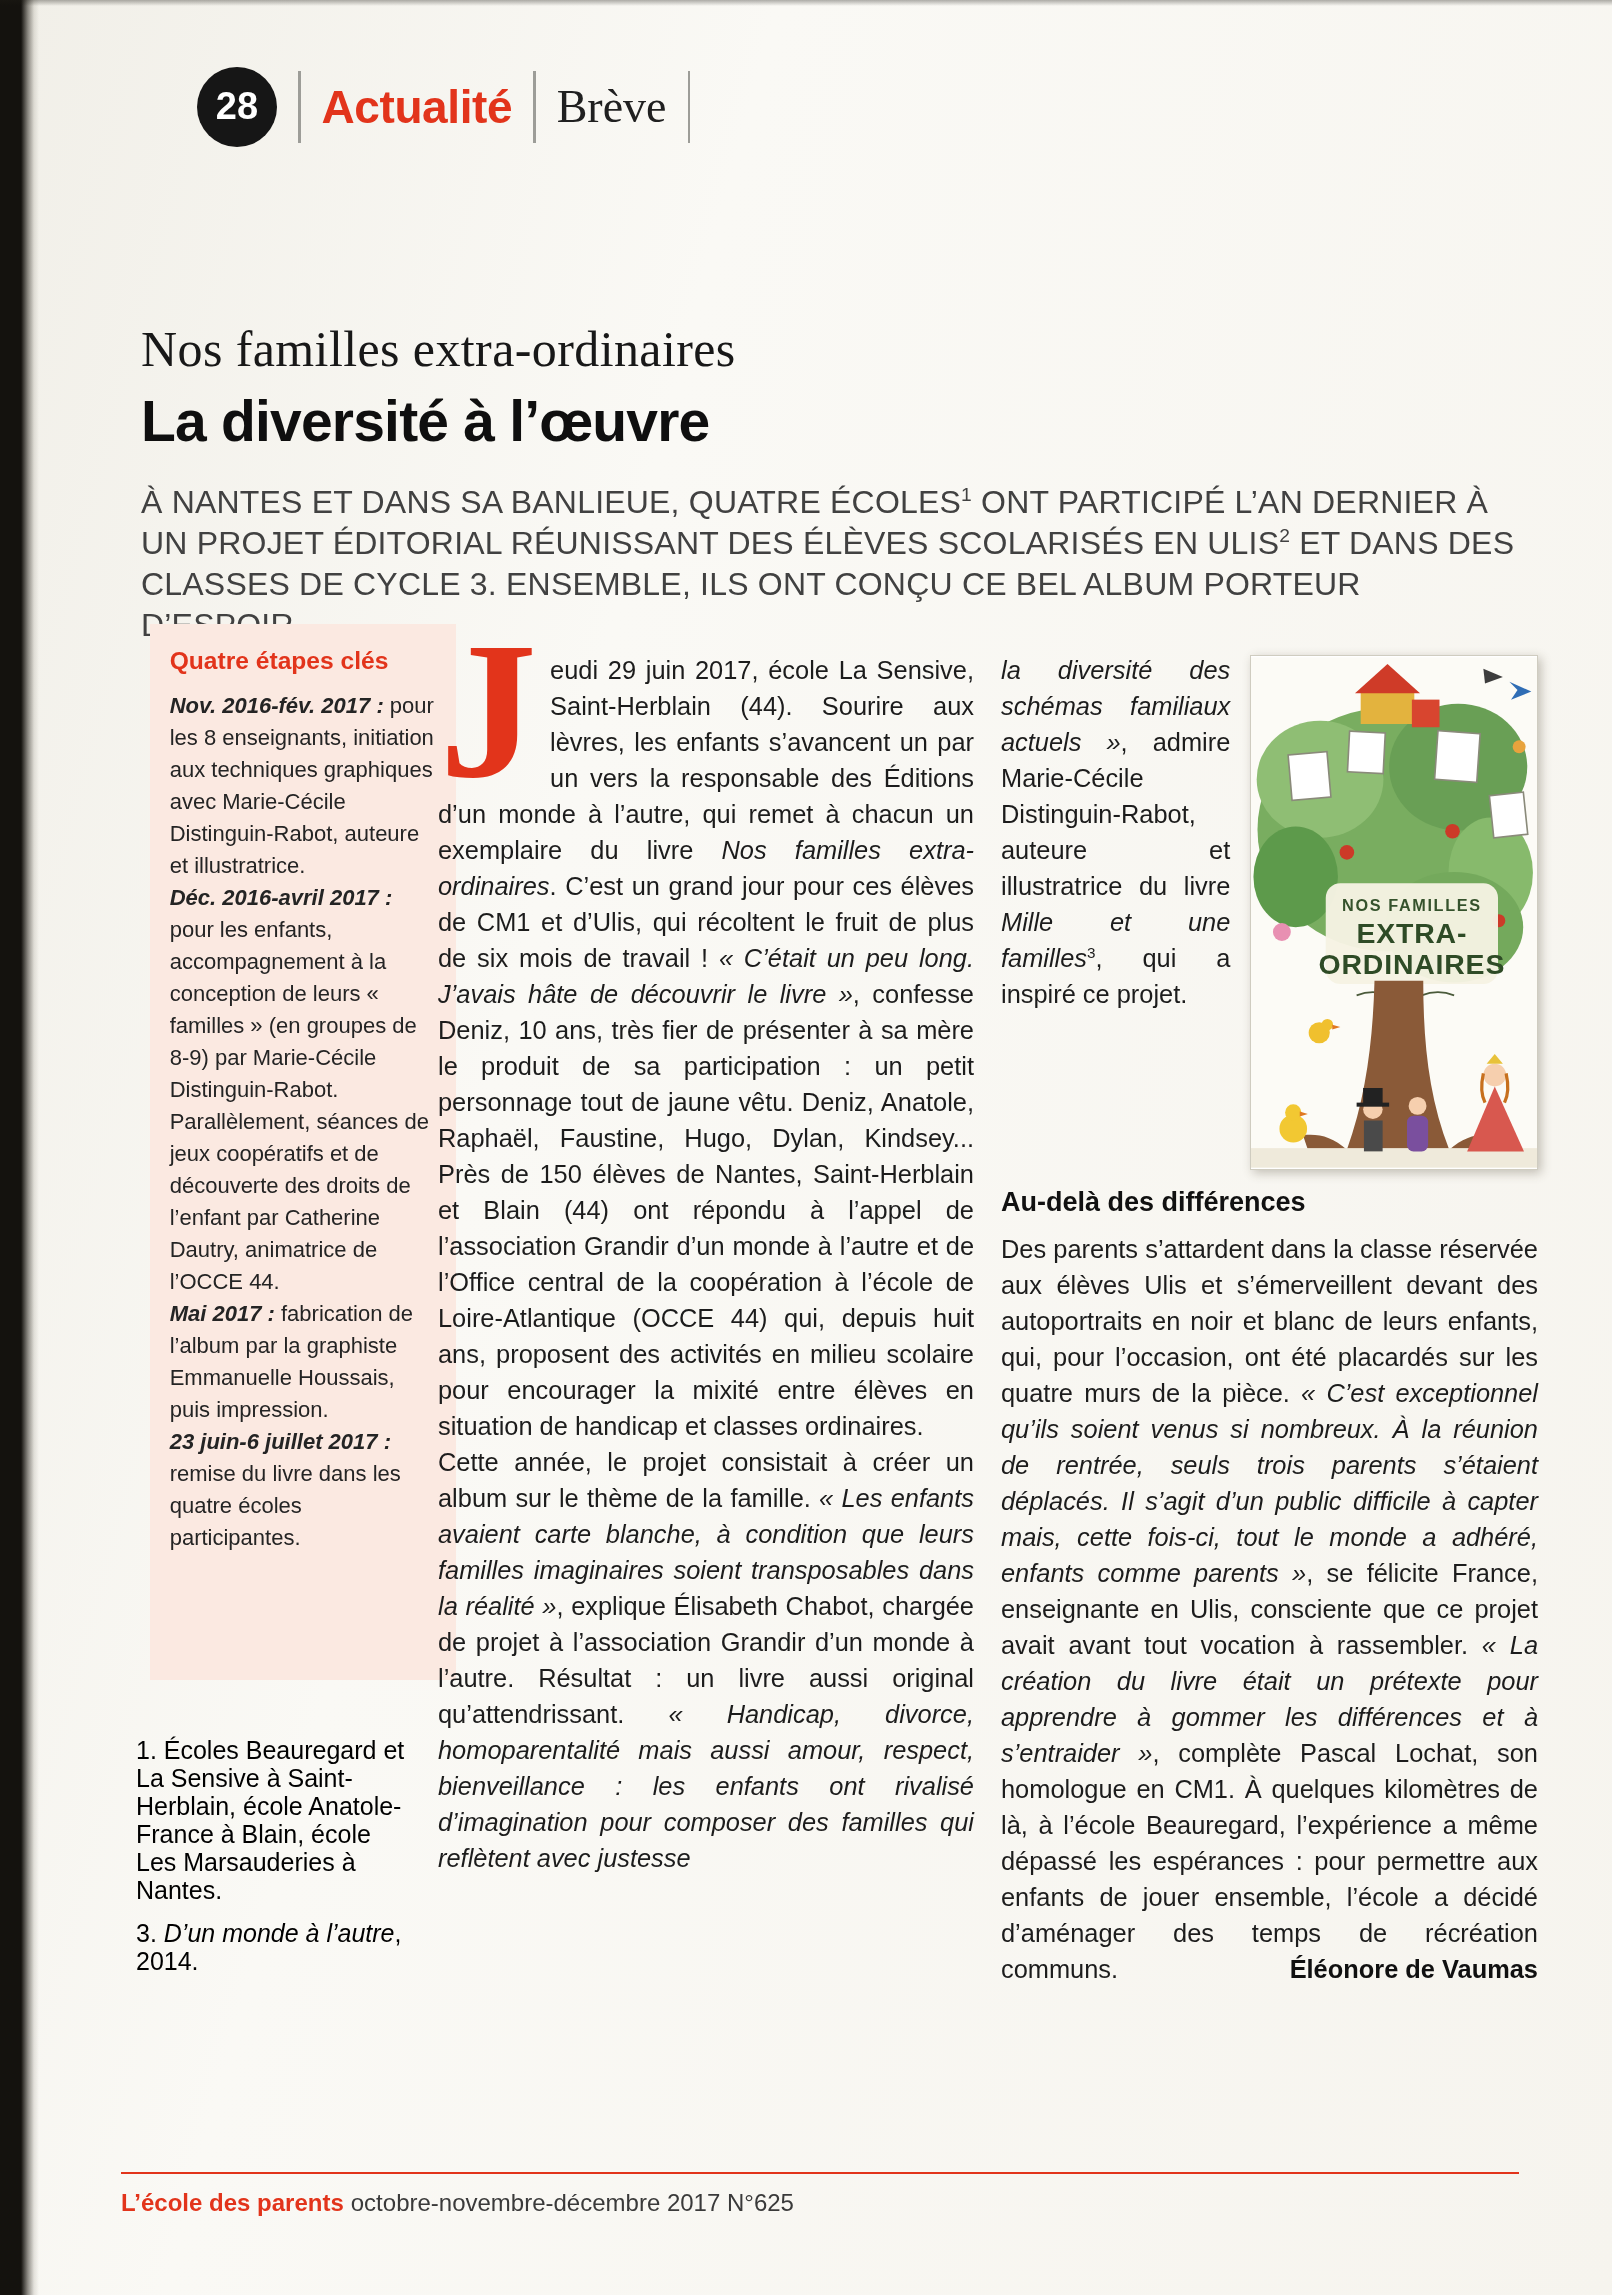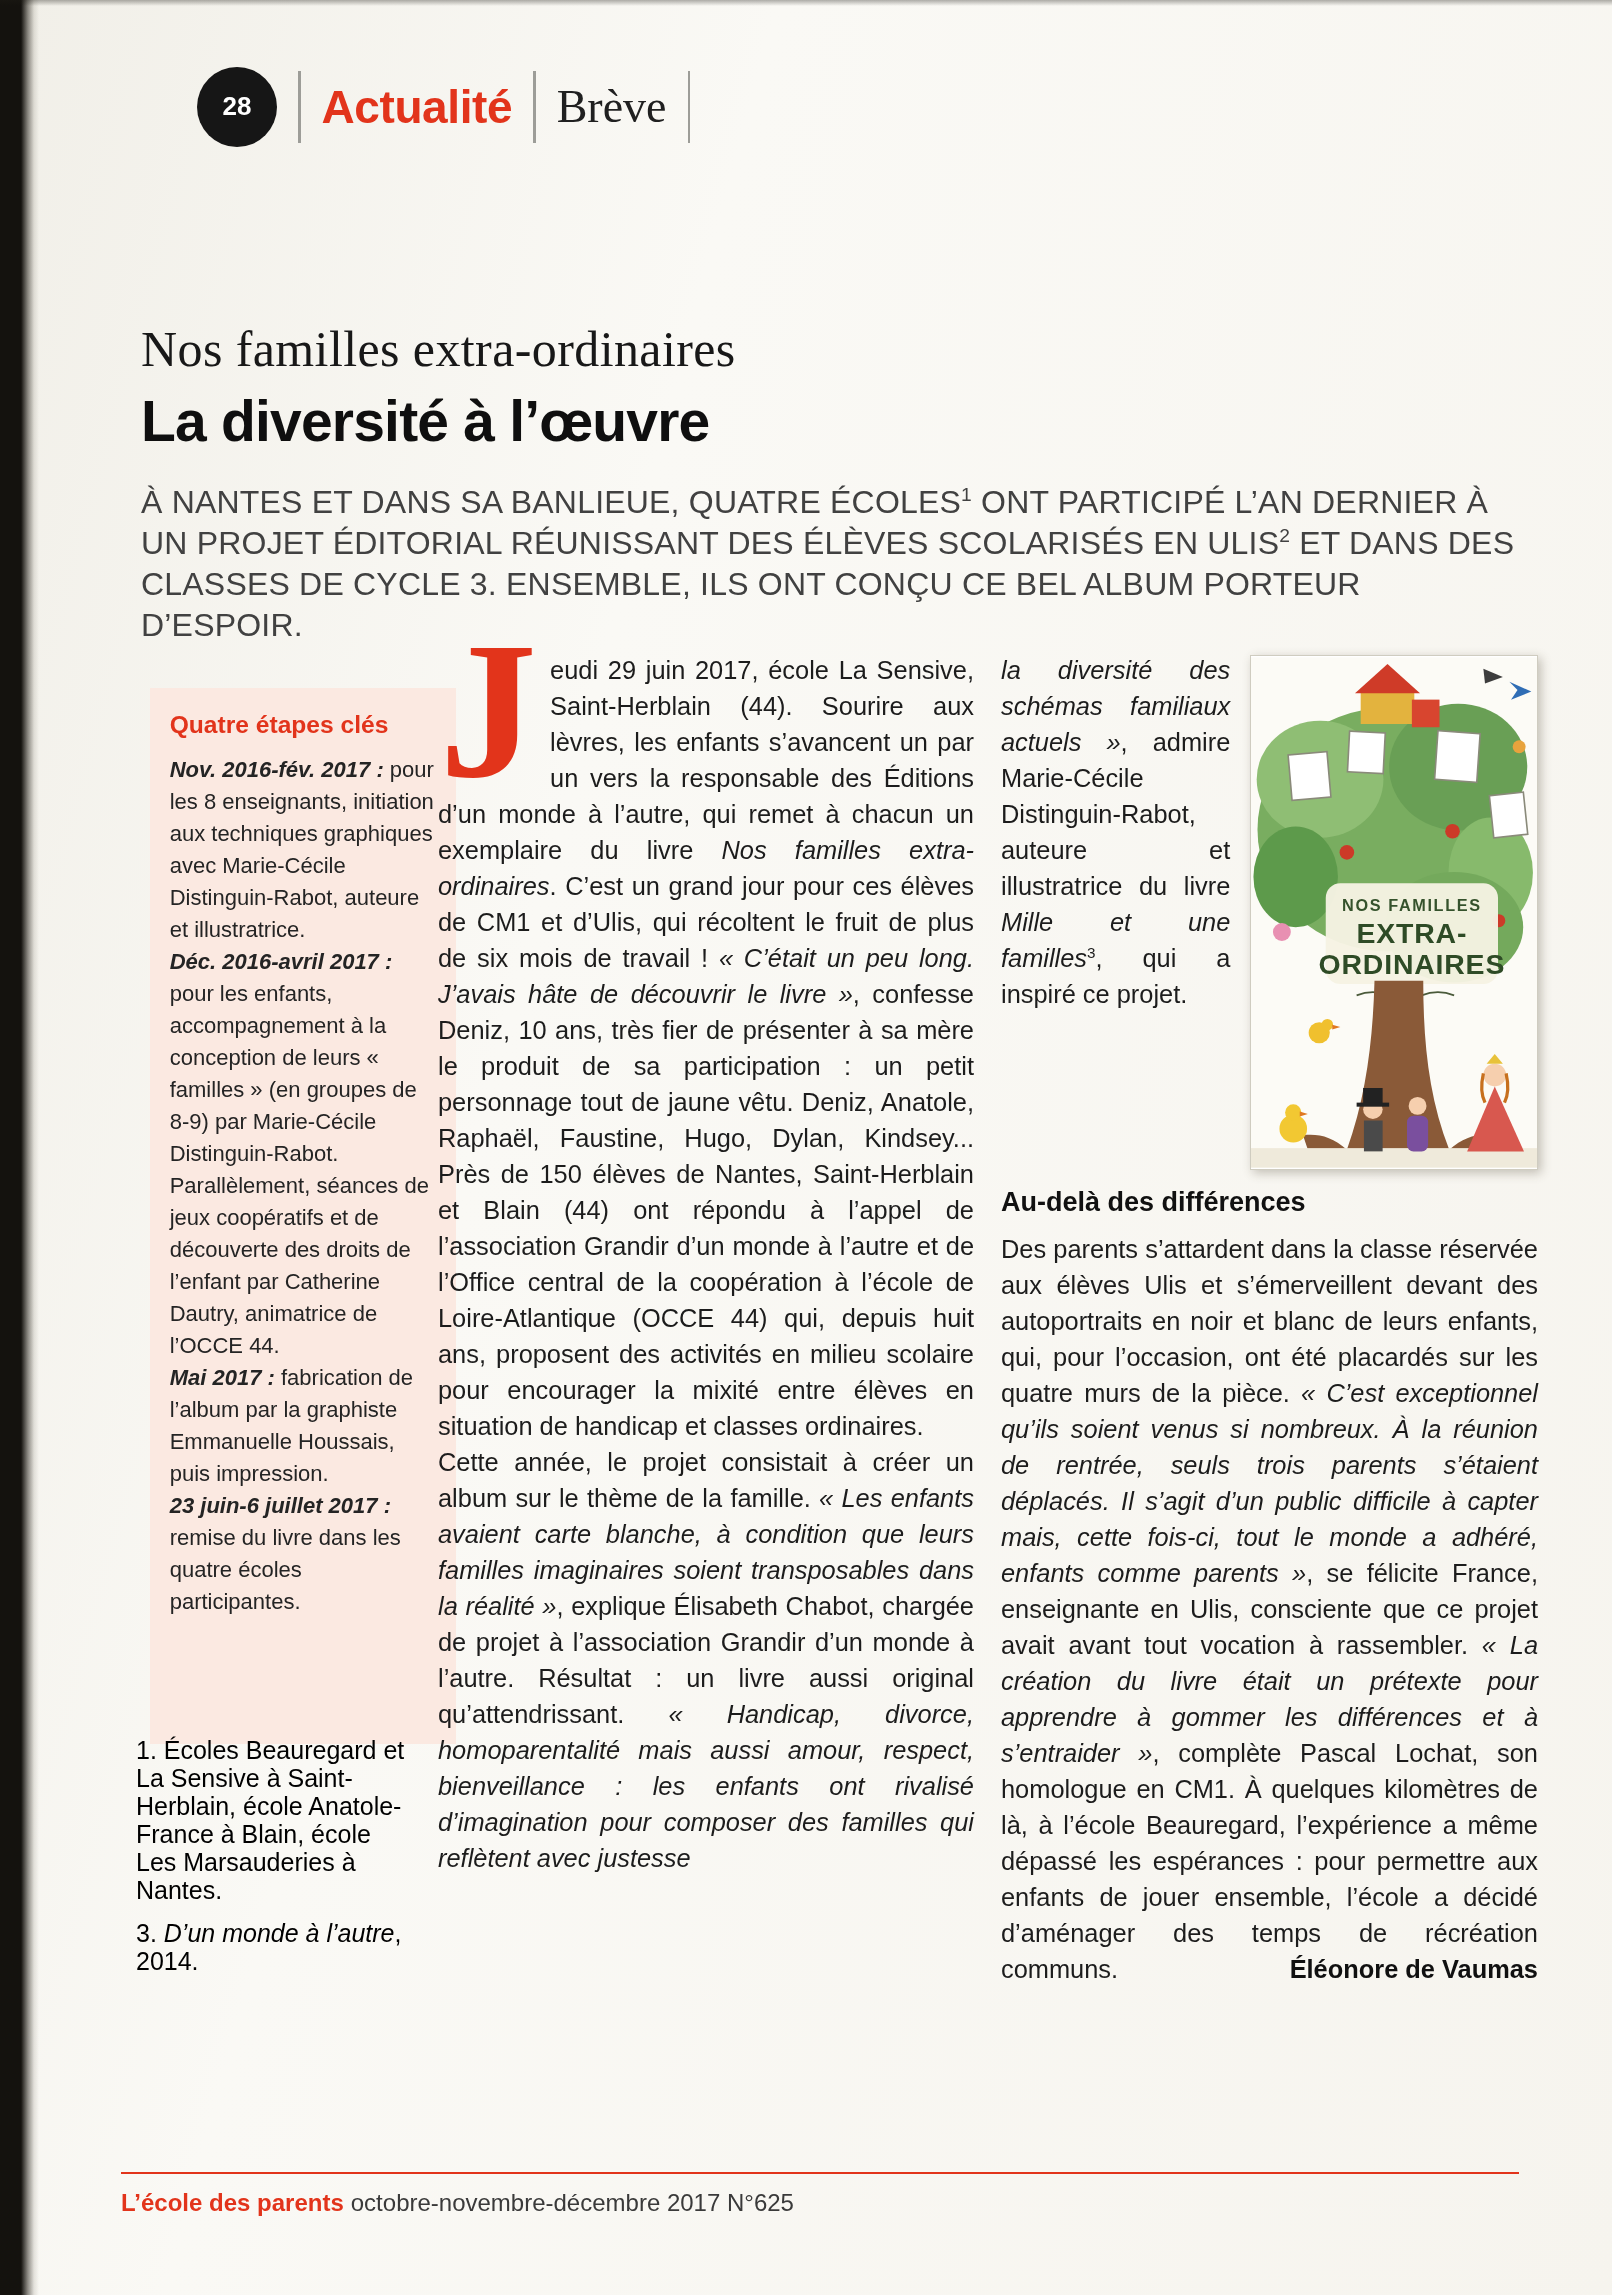--- a/index.html
+++ b/index.html
@@ -22,34 +22,34 @@
   .scan-top{
     position:absolute; left:0; top:0; width:100%; height:5.7px; z-index:5;
     background:linear-gradient(180deg,rgba(30,28,22,.35),rgba(30,28,22,0));
   }
 
   
   .masthead{ position:absolute; left:197px; top:64px; height:85px; display:flex; align-items:center; gap:21px; }
   .page-circle{
     width:80px; height:80px; border-radius:50%; background:#161616; color:#fff;
     display:flex; align-items:center; justify-content:center;
-    font-size:26px; font-weight:700;
+    font-size:38px; font-weight:700;
   }
   .sep{ width:2.5px; height:72px; background:#9d9d98; }
   .section-label{ font-size:46px; font-weight:700; color:var(--accent-red); letter-spacing:-0.4px; }
   .subsection-label{ font-size:46px; font-family:"Liberation Serif", serif; color:#202020; }
 
   
   .title-block{ position:absolute; left:141px; top:320px; width:1378px; }
   .kicker{ font-family:"Liberation Serif", serif; font-weight:400; font-size:50px; color:#181818; letter-spacing:0.4px; }
   .headline{ font-size:57px; font-weight:700; color:#0f0f0f; margin-top:10px; letter-spacing:-0.8px; }
   .standfirst{ margin-top:28px; font-size:32px; line-height:41px; color:#414141; letter-spacing:0.2px; }
 
   
-  .col-left{ position:absolute; left:121px; top:688px; width:335px;padding-left:29px; }
+  .col-left{ position:absolute; left:121px; top:624px; width:335px;padding-left:29px; }
   .sidebar{ background:var(--sidebar-bg); padding:23px 19.7px; min-height:1056px; }
   .sidebar-title{ color:var(--accent-red); font-size:24.6px; font-weight:700; margin-bottom:14.8px; }
   .sidebar p{ font-size:22px; line-height:32px; color:#242424; }
 
   .footnotes{ position:absolute; left:136px; top:1736px; width:274px; }
   .footnotes p{ font-size:25px; line-height:28px; color:#000000; margin-bottom:14.8px; }
 
   .col-center{ position:absolute; left:438px; top:652px; width:536px; }
   .col-right { position:absolute; left:1001px; top:652px; width:537px; }
   .para{ font-size:25.4px; line-height:36px; text-align:justify; color:#1c1c1c; }

